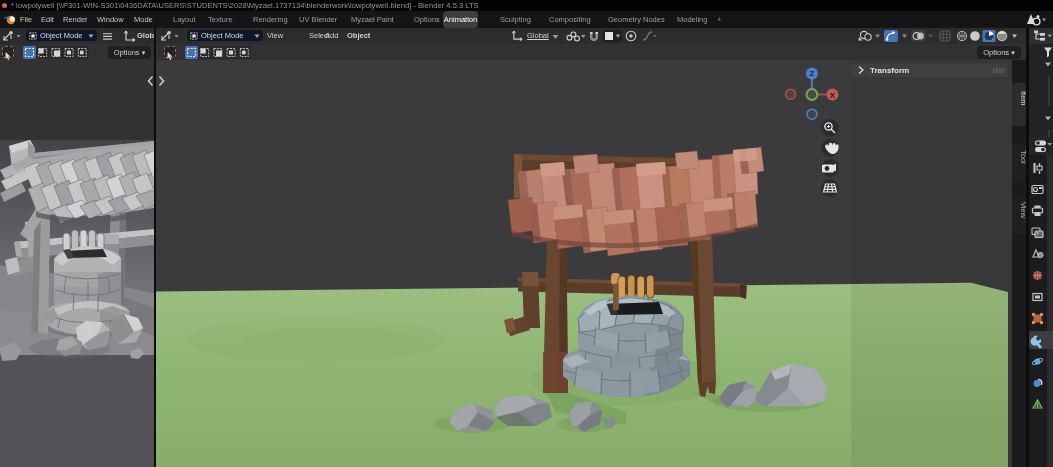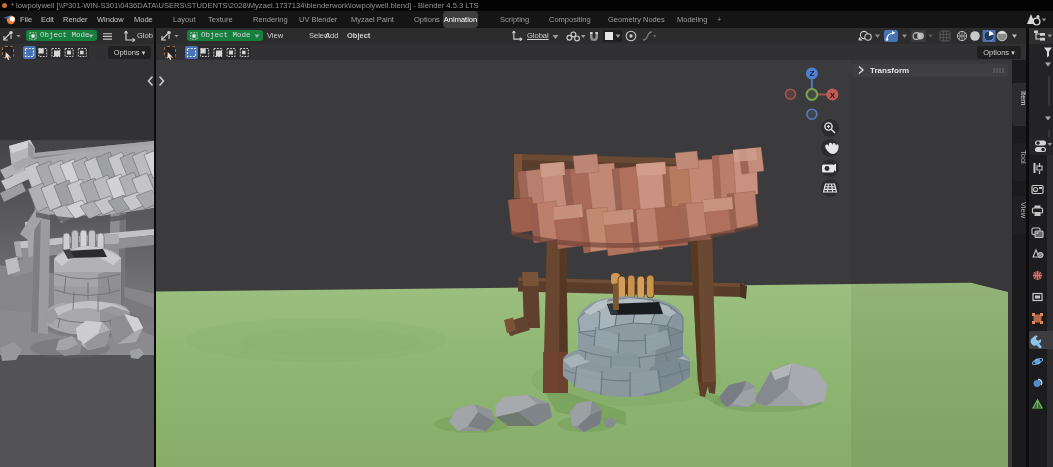--- a/index.html
+++ b/index.html
@@ -16,21 +16,21 @@
   .wstab.active{background:#3e3e3e;color:#ffffff;border-radius:4px;}
   
   #leftvp{left:0;top:28px;width:154px;height:439px;background:#3a3a3c;}
   #mainvp{left:156px;top:28px;width:870px;height:439px;background:#3b3b3d;}
   #rightcol{left:1029px;top:28px;width:24px;height:439px;background:#232326;}
   .vsep1{left:154px;top:28px;width:2px;height:439px;background:#0c0c0c;}
   .vsep2{left:1026px;top:28px;width:3px;height:439px;background:#0c0c0c;}
   
   .hdr{position:absolute;left:0;top:0;right:0;height:16px;background:#2c2c2c;}
   .thdr{position:absolute;left:0;top:16px;right:0;height:16px;background:#313133;}
-  .ddbtn{position:absolute;background:#15803d;border-radius:3px;color:#d8d8d8;font-size:7.5px;font-family:Liberation Mono, monospace;}
+  .ddbtn{position:absolute;background:#0f172a;border-radius:3px;color:#d8d8d8;font-size:7.5px;}
   .hmenu{position:absolute;color:#d0d0d0;font-size:7.5px;top:0;height:16px;line-height:16px;}
   .optbtn{position:absolute;background:#202020;border-radius:3px;color:#cfcfcf;font-size:7.5px;height:13px;line-height:13px;top:2px;text-align:center;}
 </style>
 </head>
 <body>
 <div id="app">
   <div id="titlebar" class="abs">
       <span style="position:absolute;left:2px;top:3px;width:5px;height:5px;border-radius:50%;background:#c87038;"></span>
       <span style="position:absolute;left:11px;">* lowpolywell [\\P301-WIN-S301\0436DATA\USERS\STUDENTS\2028\Myzael.1737134\blenderwork\lowpolywell.blend] - Blender 4.5.3 LTS</span>
     </div>
@@ -46,21 +46,21 @@
     <span class="menuitem" style="left:63px;">Render</span>
     <span class="menuitem" style="left:97px;">Window</span>
     <span class="menuitem" style="left:134px;">Mode</span>
     <span class="wstab" style="left:173px;">Layout</span>
     <span class="wstab" style="left:208px;">Texture</span>
     <span class="wstab" style="left:253px;">Rendering</span>
     <span class="wstab" style="left:299px;">UV Blender</span>
     <span class="wstab" style="left:351px;">Myzael Paint</span>
     <span class="wstab" style="left:414px;">Options</span>
     <span class="wstab active" style="left:443px;width:35px;text-align:center;">Animation</span>
-    <span class="wstab" style="left:500px;">Scripting</span>
+    <span class="wstab" style="left:500px;">Sculpting</span>
     <span class="wstab" style="left:549px;">Compositing</span>
     <span class="wstab" style="left:608px;">Geometry Nodes</span>
     <span class="wstab" style="left:677px;">Modeling</span>
     <span class="wstab" style="left:717px;color:#8b8b8b;">+</span>
 
     <svg class="abs" style="left:1026px;top:2px;" width="24" height="13" viewBox="0 0 24 13">
         <path d="M5 1 L9 11 L1 11 Z" fill="#d8d8d8"></path>
         <circle cx="10.5" cy="8.5" r="3.4" fill="none" stroke="#d8d8d8" stroke-width="1.4"></circle>
         <circle cx="12" cy="3.5" r="1.5" fill="#d8d8d8"></circle>
         <path d="M16 5.5 l4 0 l-2 3 z" fill="#999"></path>
@@ -95,21 +95,21 @@
           <g stroke="#c6c6c6" stroke-width="1.1">
             <path d="M0 0.7h9M0 3.4h9M0 6.1h9"></path>
           </g>
         </svg>
       <svg class="abs" style="left:124px;top:2px;" width="12" height="12" viewBox="0 0 12 12">
           <g stroke="#cfcfcf" stroke-width="1.2" fill="none">
             <path d="M2 1 L2 10 L11 10"></path>
             <path d="M2 1 l-1.5 2.5 M2 1 l1.5 2.5 M11 10 l-2.5 -1.5 M11 10 l-2.5 1.5"></path>
           </g>
         </svg>
-      <span class="hmenu" style="left:137px;">Glob</span>
+      <span class="hmenu" style="left:137px;font-weight:bold;">Glob</span>
 
       <div class="abs" style="left:2px;top:18px;width:12px;height:12px;border:1px dashed #a96d42;border-radius:3px;background:#232323;">
         <svg width="10" height="10" viewBox="0 0 11 11">
             <path d="M3 1 L8.2 6.2 L5.6 6.4 L7 9.4 L5.6 10 L4.2 7 L2.6 8.6 Z" fill="#e0e0e0"></path>
           </svg>
       </div>
       <div class="abs" style="left:23px;top:18px;width:64px;height:13px;background:#2b2b2b;border-radius:2px;"></div>
       <svg class="abs" style="left:23px;top:18px;" width="66" height="13" viewBox="0 0 66 13">
         <rect x="0" y="0" width="13" height="13" rx="2" fill="#4772b3"></rect>
         <rect x="2.5" y="2.5" width="8" height="8" fill="none" stroke="#e9eef5" stroke-width="1.2" stroke-dasharray="2 1.3"></rect>

